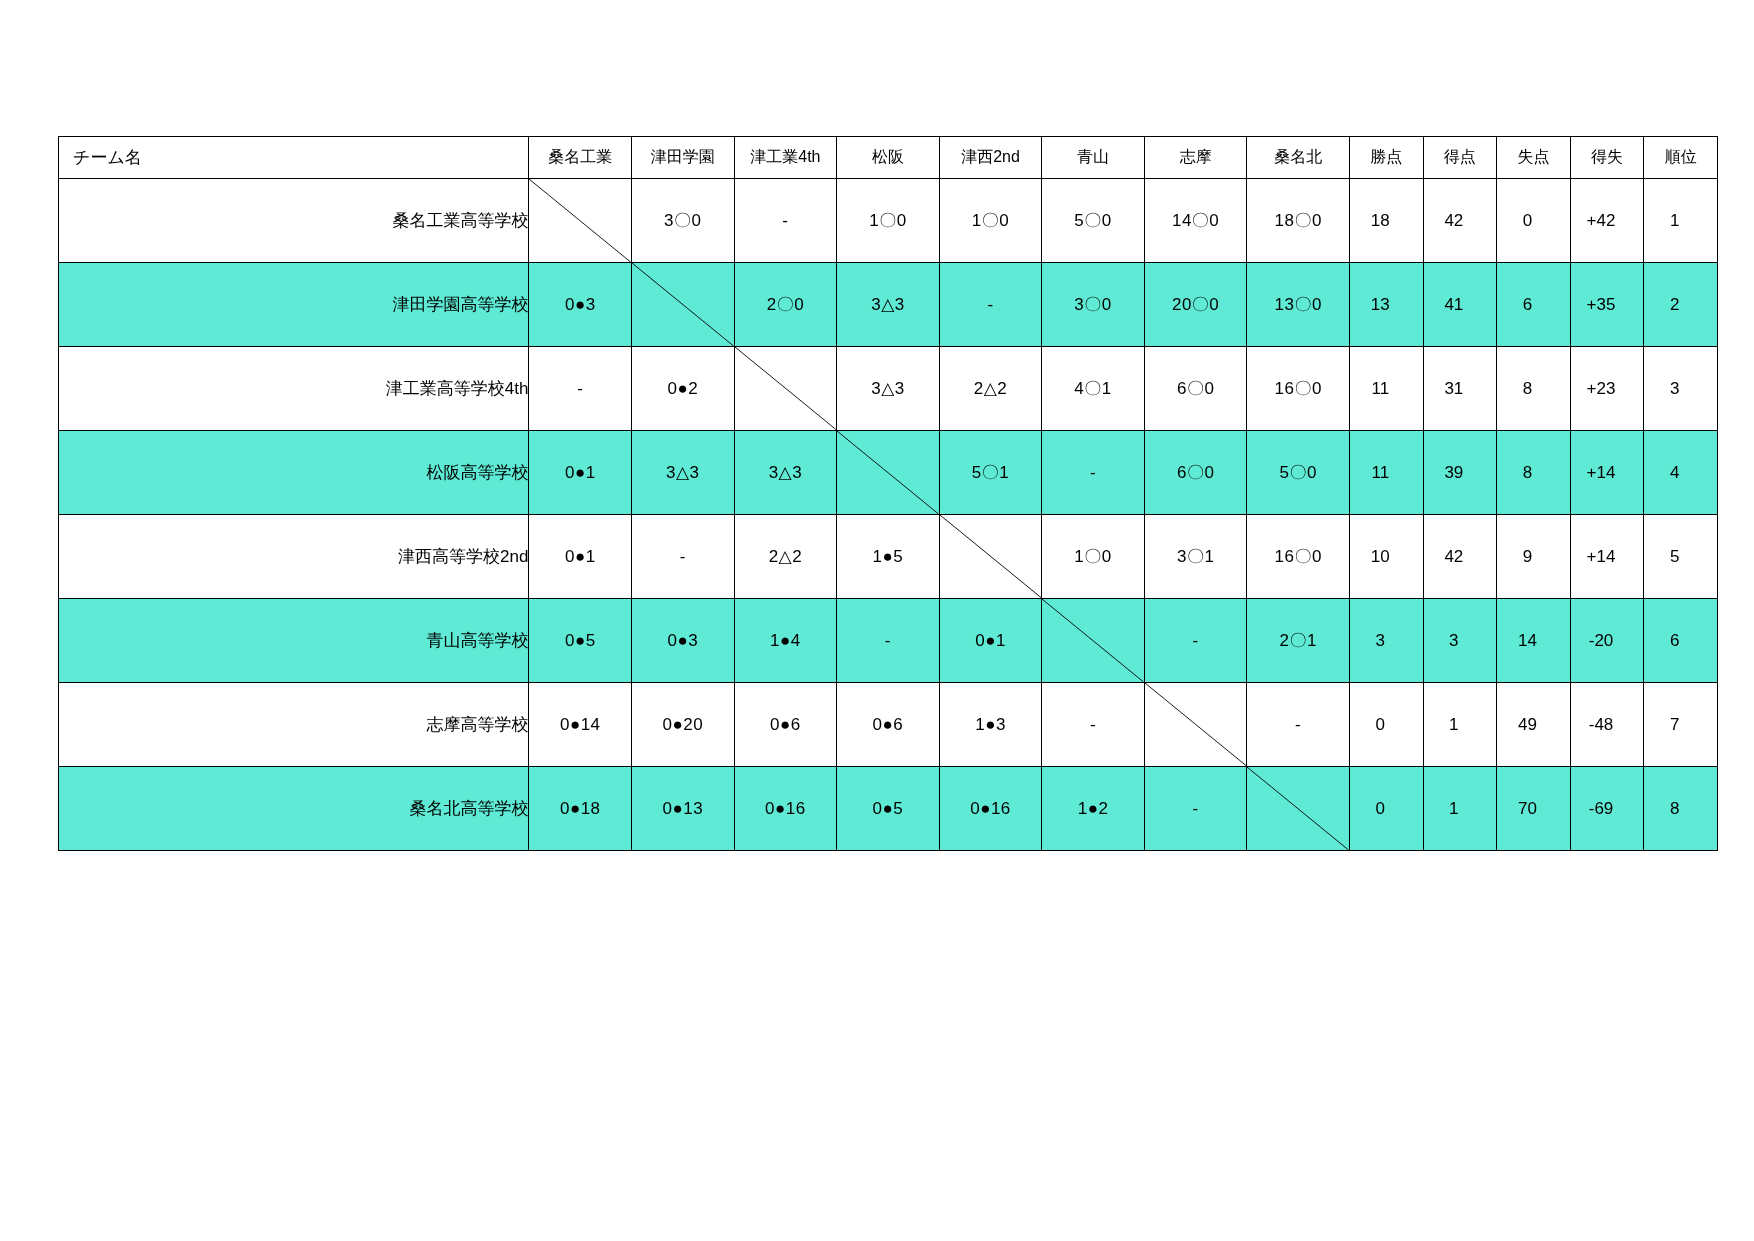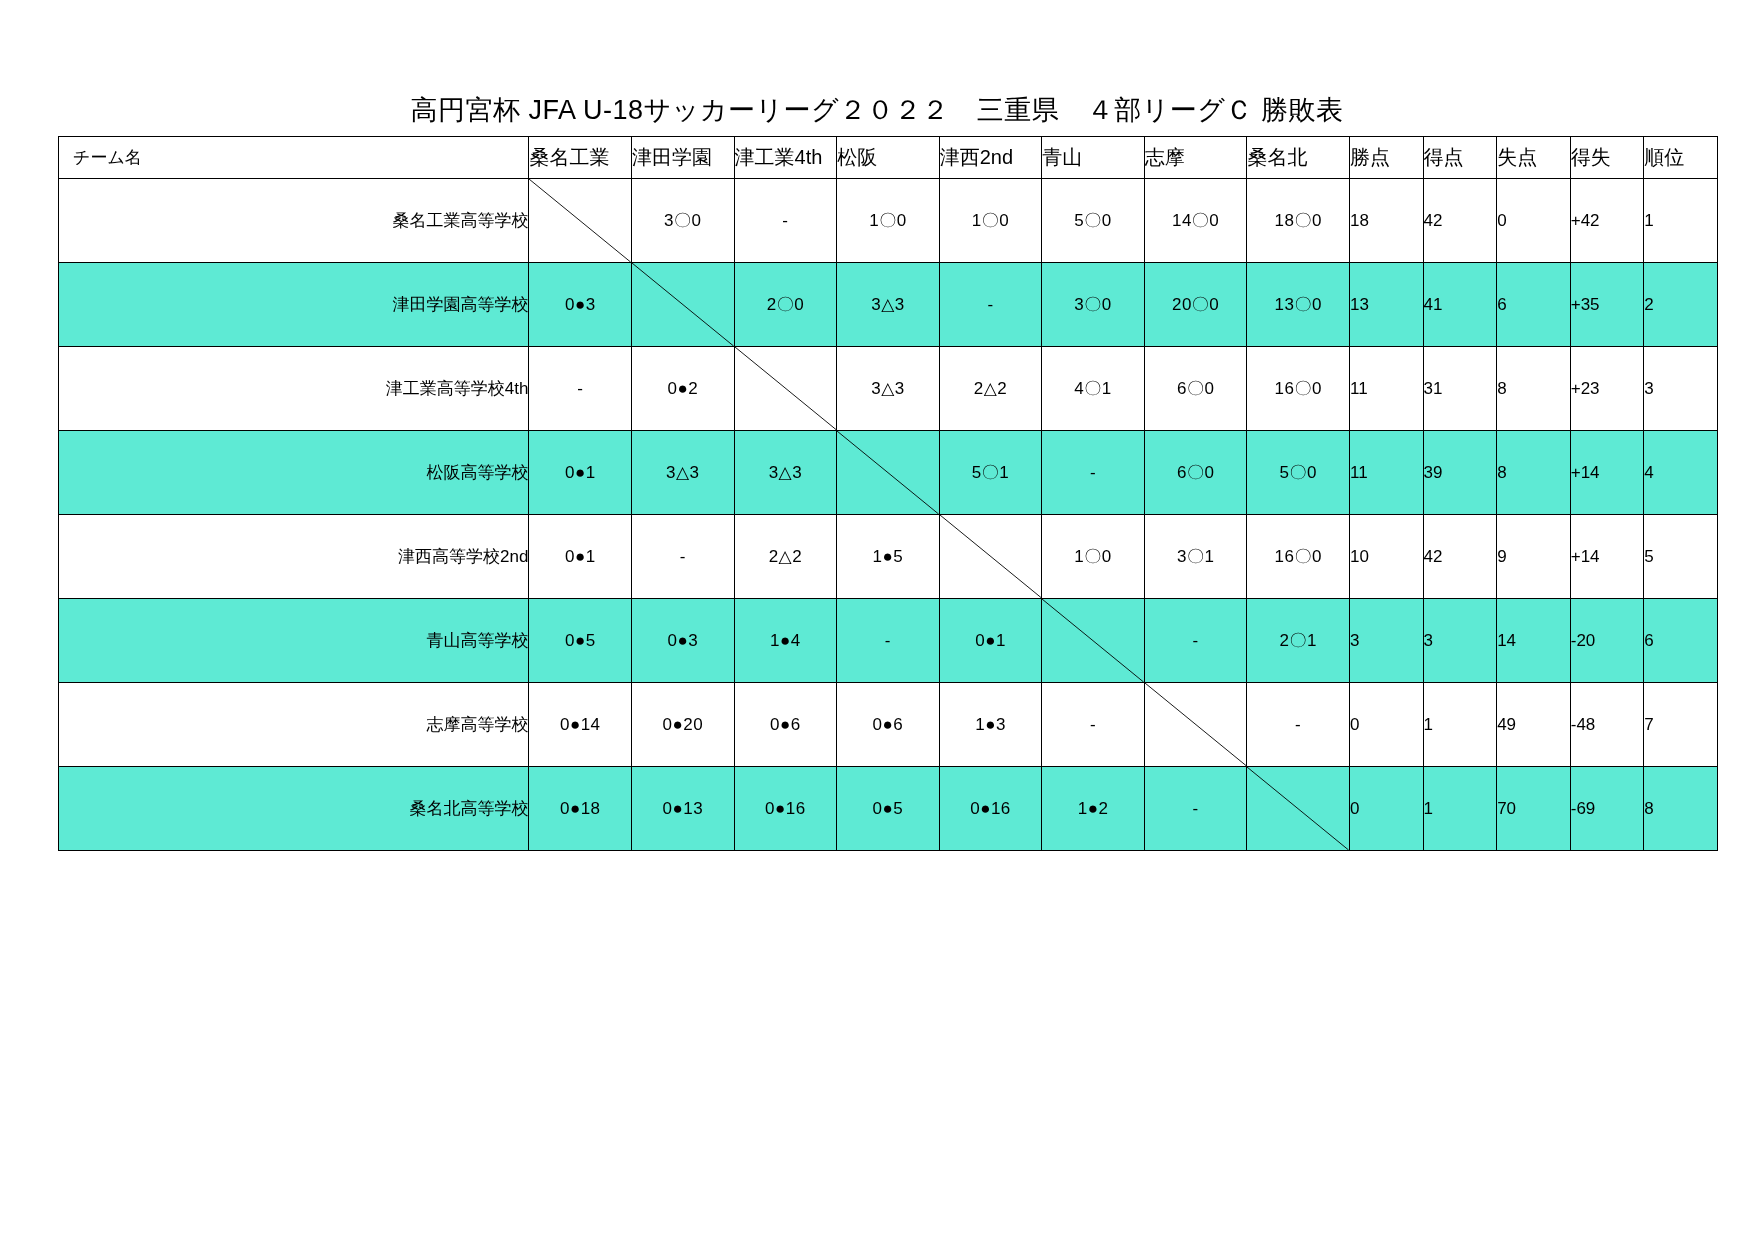--- a/index.html
+++ b/index.html
@@ -58,40 +58,41 @@
     box-sizing: border-box;
   }
 
   
   col.c-team   { width: 422px; }
   col.c-op     { width: 92px; }
   col.c-stat   { width: 66px; }
 
   thead td {
     height: 42px;
-    font-size: 20px;
+    text-align: center;
+    font-size: 16px;
   }
   thead td.team-head {
     text-align: left;
     padding-left: 14px;
     font-size: 17px;
   }
 
   tbody td {
     height: 84px;
     text-align: center;
     font-size: 17px;
   }
   tbody td.team-name {
     text-align: right;
     padding-left: 14px;
     font-size: 17px;
   }
   tbody td.stat {
-    text-align: left;
+    text-align: center;
     padding-right: 12px;
     font-size: 17px;
   }
   tbody tr.shaded td {
     background: #5eead4;
   }
 
   
   td.self {
     position: relative;
@@ -108,21 +109,20 @@
     display: inline-block;
     white-space: nowrap;
     letter-spacing: 0.5px;
   }
 </style>
 </head>
 <body>
 
 <div class="sheet">
 
-  <div class="title">高円宮杯 JFA U-18サッカーリーグ２０２２　三重県　４部リーグＣ 勝敗表</div>
 
   <div class="table-wrap">
     <table class="standings">
       <colgroup>
         <col class="c-team">
         <col class="c-op">
           <col class="c-op">
           <col class="c-op">
           <col class="c-op">
         <col class="c-op">

